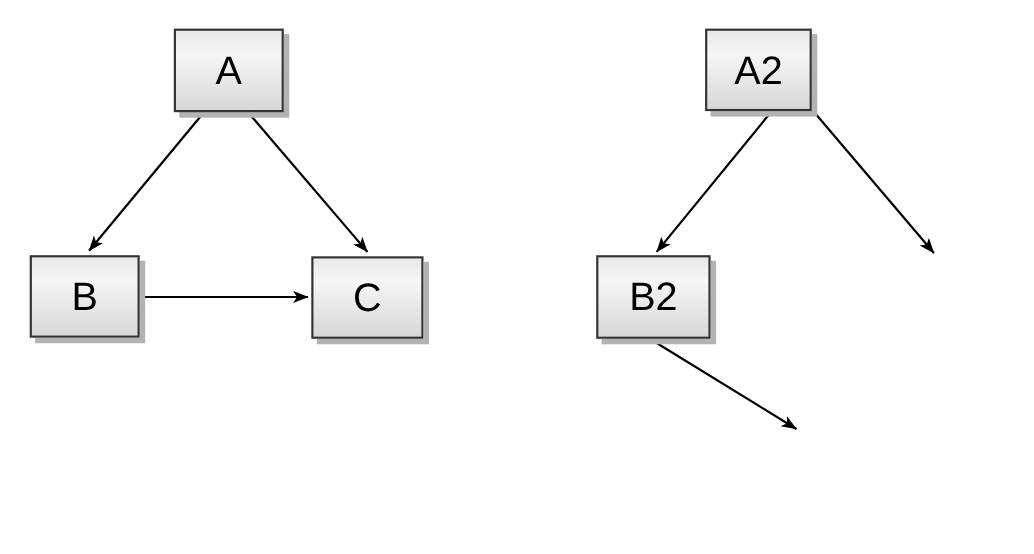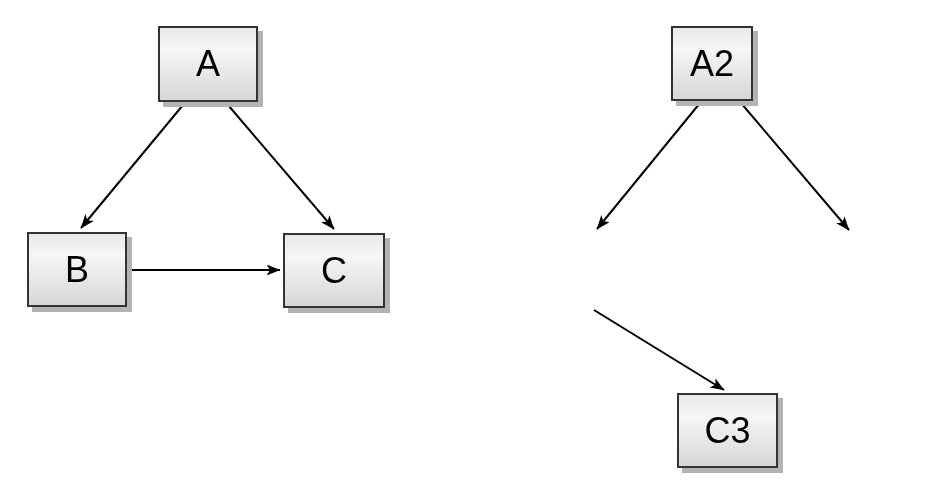--- a/index.html
+++ b/index.html
@@ -38,21 +38,21 @@
     font-size: 36px;
     color: #000000;
     line-height: 1;
     user-select: none;
   }
   
   .node-a  { left: 158px; top:  26px; width: 100px; height: 76px; }
   .node-b  { left:  27px; top: 232px; width: 100px; height: 75px; }
   .node-c  { left: 283px; top: 233px; width: 102px; height: 75px; }
   
-  .node-a2 { left: 671px; top:  26px; width:  82px; height: 75px; }
+  .node-a2 { left: 641px; top:  26px; width:  97px; height: 75px; }
   .node-b2 { left: 542px; top: 232px; width: 104px; height: 76px; }
   .node-c2 { left: 798px; top: 233px; width: 102px; height: 75px; }
   .node-c3 { left: 677px; top: 393px; width: 101px; height: 75px; }
 </style>
 </head>
 <body>
 
 <div class="canvas">
 
   <svg class="edges-layer" width="940" height="504" viewBox="0 0 940 504" xmlns="http://www.w3.org/2000/svg">
@@ -77,17 +77,17 @@
   <div class="node node-b">
     <span class="node-label">B</span>
   </div>
   <div class="node node-c">
     <span class="node-label">C</span>
   </div>
 
   <div class="node node-a2">
     <span class="node-label">A2</span>
   </div>
-  <div class="node node-c3">
-    <span class="node-label">C3</span>
+  <div class="node node-b2">
+    <span class="node-label">B2</span>
   </div>
 
 </div>
 
 </body></html>

